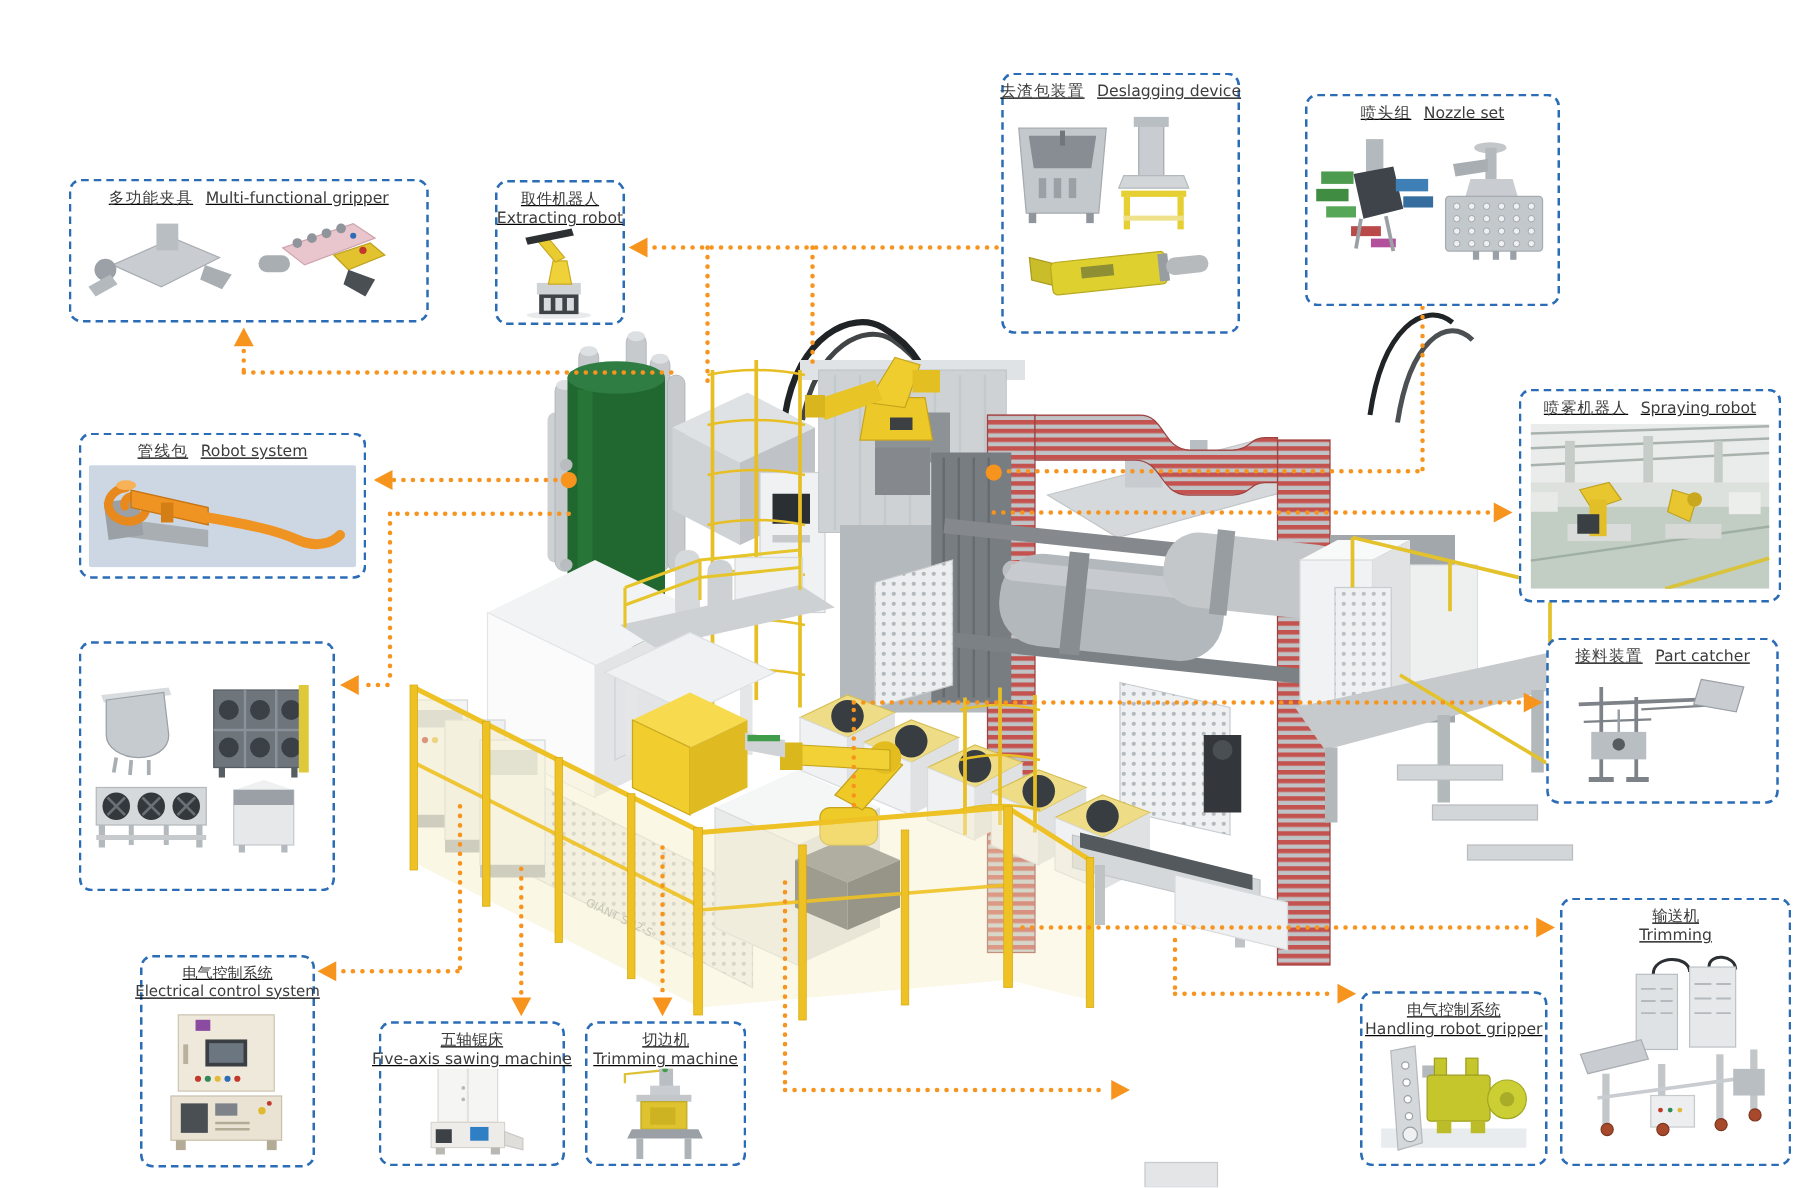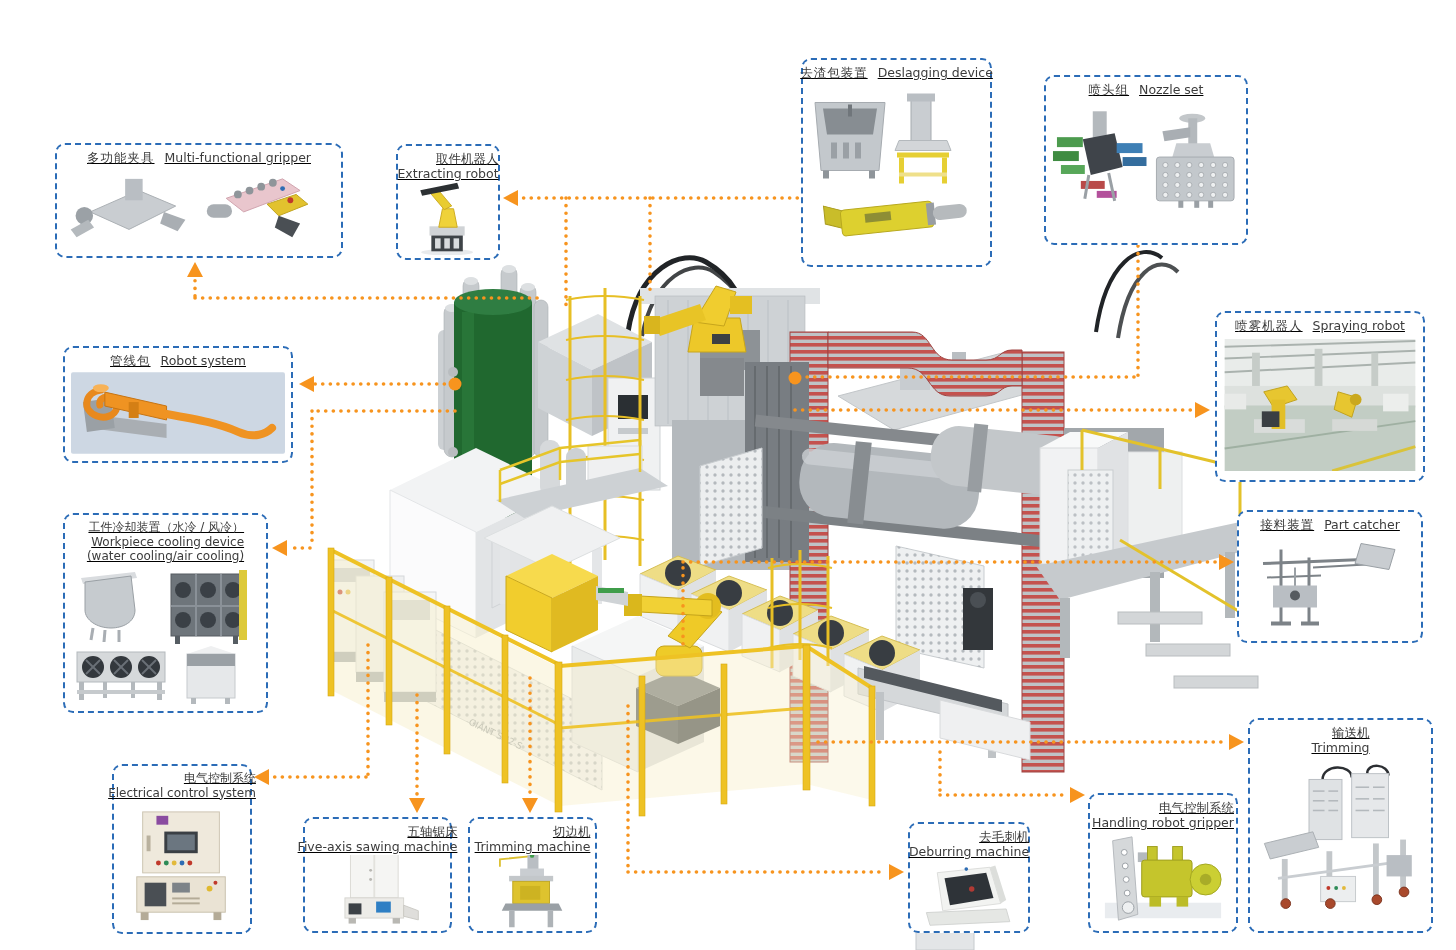--- a/index.html
+++ b/index.html
@@ -4,21 +4,21 @@
 <style>
   html,body{margin:0;padding:0;background:#fff;}
   .stage{position:relative;width:1456px;height:950px;background:#ffffff;overflow:hidden;
          font-family:"DejaVu Sans","Liberation Sans",sans-serif;}
   .layer{position:absolute;left:0;top:0;width:1456px;height:950px;}
   .callout{position:absolute;border:2px dashed #2b6cb7;border-radius:10px;background:#fff;
            box-sizing:border-box;display:flex;flex-direction:column;align-items:center;
            padding:5px 3px 3px;z-index:3;text-decoration:underline;}
   .c-title{font-size:12.5px;color:#3c3c3c;text-align:center;line-height:1.22;white-space:nowrap;}
   .c-title .zh{margin-right:10px;letter-spacing:1px;}
-  .c-title.stack span{display:block;text-align:right;}
+  .c-title.stack span{display:block;}
   .c-art{flex:1;display:flex;align-items:center;justify-content:center;width:100%;overflow:hidden;}
   svg{display:block;}
 </style>
 </head>
 <body>
 
 <div class="stage">
 
 <svg class="layer" viewBox="0 0 1456 950">
   <defs>
@@ -571,25 +571,20 @@
       <path d="M30,18 C14,20 10,38 26,44 C34,47 44,44 46,36 C47,31 44,26 38,25 C32,24 28,28 29,33" stroke="#e8891d" stroke-width="7" fill="none" stroke-linecap="round"></path>
       <polygon points="34,20 96,34 96,48 34,34" fill="#ef9322" stroke="#c67413"></polygon>
       <rect x="58" y="30" width="10" height="16" fill="#d47f15"></rect>
       <path d="M96,42 C130,48 150,52 168,60 C184,67 196,62 202,56" stroke="#ef9322" stroke-width="8" fill="none" stroke-linecap="round"></path>
       <ellipse cx="30" cy="16" rx="8" ry="4" fill="#f7b257"></ellipse>
     </svg>
   </div>
 </div>
 
 <div class="callout" style="left:63px;top:513px;width:205px;height:200px;">
-  <div class="c-title stack" style="font-size:12px">
-    <span>工件冷却装置（水冷 / 风冷）</span>
-    <span>Workpiece cooling device</span>
-    <span>(water cooling/air cooling)</span>
-  </div>
   <div class="c-art">
     <svg width="190" height="136" viewBox="0 0 190 136">
       <g transform="translate(6,2)">
         <polygon points="4,8 58,2 60,8 6,14" fill="#d9dcdf"></polygon>
         <path d="M8,12 L54,6 L58,40 C58,52 46,58 34,58 C20,58 8,50 8,40 Z" fill="#c6cbcf" stroke="#9aa0a5"></path>
         <line x1="16" y1="58" x2="14" y2="70" stroke="#a9aeb3" stroke-width="3"></line>
         <line x1="28" y1="60" x2="27" y2="72" stroke="#a9aeb3" stroke-width="3"></line>
         <line x1="42" y1="60" x2="42" y2="72" stroke="#a9aeb3" stroke-width="3"></line>
       </g>
       <g transform="translate(100,2)">
@@ -723,36 +718,20 @@
       <rect x="32" y="50" width="64" height="22" fill="#edece8" stroke="#d5d4cf"></rect>
       <rect x="66" y="54" width="16" height="12" fill="#2f7fc4"></rect>
       <rect x="36" y="56" width="14" height="12" fill="#3c4146"></rect>
       <polygon points="96,58 112,64 112,74 96,70" fill="#dfdedb" stroke="#c9c8c3"></polygon>
       <rect x="36" y="72" width="8" height="6" fill="#b9b8b3"></rect>
           <rect x="84" y="72" width="8" height="6" fill="#b9b8b3"></rect>
     </svg>
   </div>
 </div>
 
-<div class="callout" style="left:908px;top:822px;width:122px;height:111px;">
-  <div class="c-title stack">
-    <span>去毛刺机</span>
-    <span>Deburring machine</span>
-  </div>
-  <div class="c-art">
-    <svg width="110" height="68" viewBox="0 0 110 75">
-      <polygon points="8,58 96,54 100,68 12,72" fill="#e5e7e4" stroke="#cfd2cf"></polygon>
-      <polygon points="20,14 78,8 90,48 26,56" fill="#f2f3f1" stroke="#d9dbd8"></polygon>
-      <polygon points="78,8 90,48 96,44 84,6" fill="#dcdedb"></polygon>
-      <polygon points="28,20 74,14 82,42 34,50" fill="#2e3338"></polygon>
-      <circle cx="58" cy="32" r="3" fill="#b03a34"></circle>
-      <circle cx="52" cy="10" r="2" fill="#2e6db4"></circle>
-    </svg>
-  </div>
-</div>
 
 <div class="callout" style="left:1088px;top:793px;width:150px;height:140px;">
   <div class="c-title stack">
     <span>电气控制系统</span>
     <span>Handling robot gripper</span>
   </div>
   <div class="c-art">
     <svg width="140" height="92" viewBox="0 0 140 95">
       <rect x="10" y="72" width="120" height="16" fill="#e9ecef"></rect>
       <polygon points="18,8 38,4 44,84 24,90" fill="#d5d8da" stroke="#b4b9bd"></polygon>

